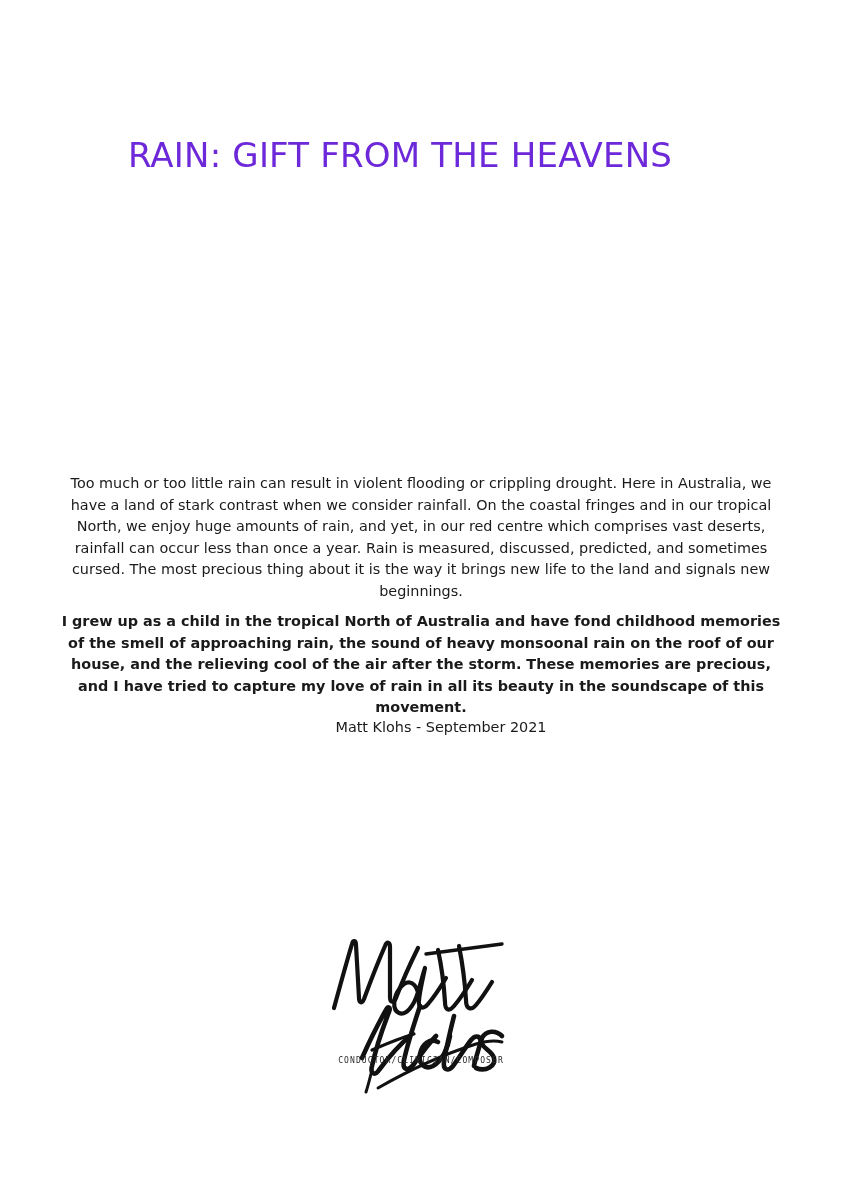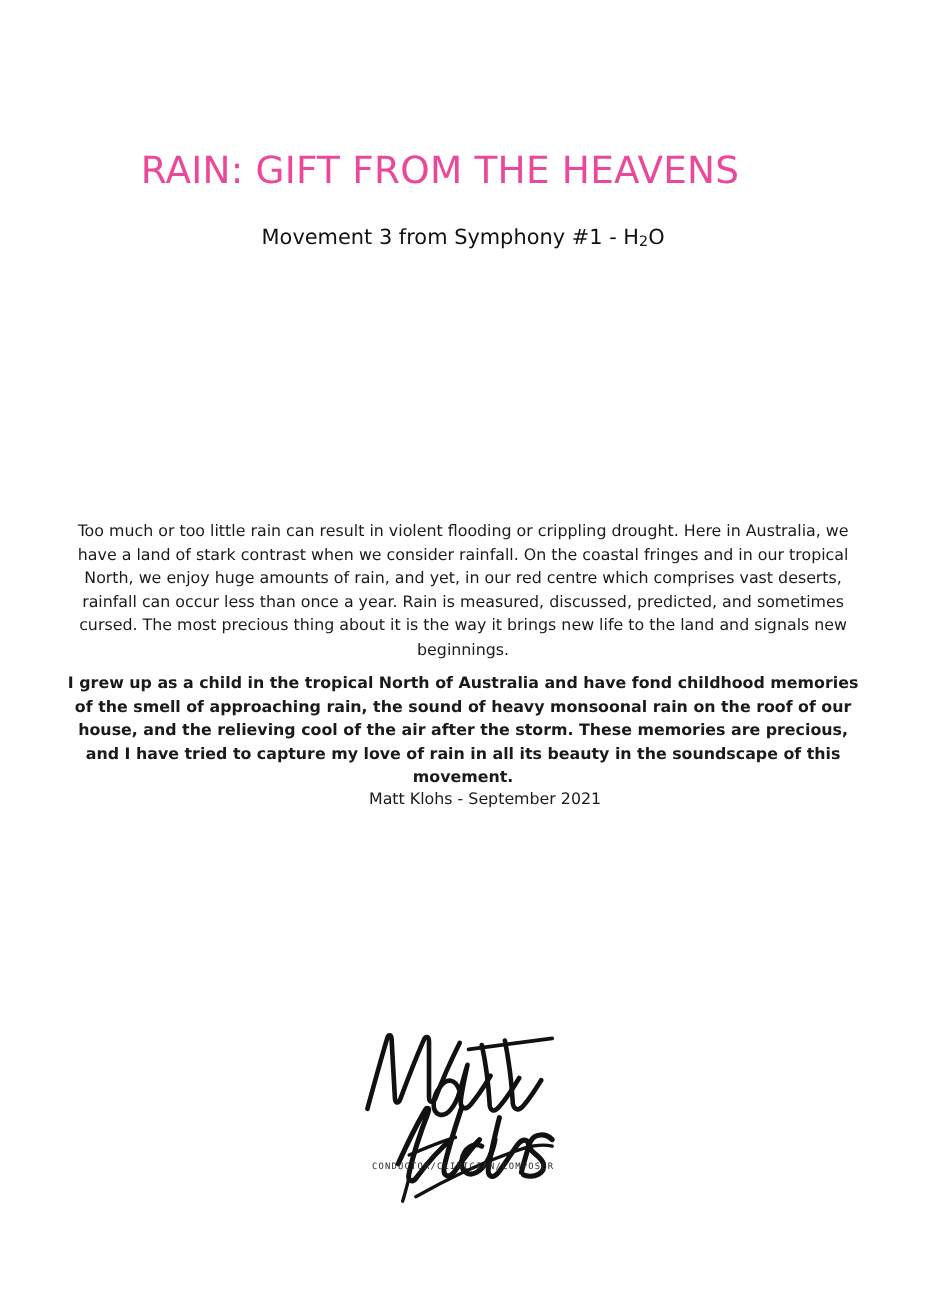--- a/index.html
+++ b/index.html
@@ -22,21 +22,21 @@
   }
   .title {
     position: absolute;
     top: 112px;
     left: 0;
     width: 800px;
     text-align: center;
     font-size: 34px;
     font-weight: 400;
     letter-spacing: 0.2px;
-    color: #ec4899;
+    color: #6d28d9;
     font-family: "DejaVu Sans", sans-serif;
   }
   .subtitle {
     position: absolute;
     top: 205px;
     left: 0;
     width: 842px;
     text-align: center;
     font-size: 19px;
     font-weight: 400;
@@ -92,23 +92,20 @@
     font-family: "DejaVu Sans Mono", monospace;
   }
 </style>
 </head>
 <body>
 
 <div class="page">
 
   <h1 class="title">RAIN: GIFT FROM THE HEAVENS</h1>
 
-  <div class="subtitle">
-    <span>Movement 3 from Symphony #1 - H</span><sub>2</sub><span>O</span>
-  </div>
 
   <p class="body-block" id="para-2">Too much or too little rain can result in violent flooding or crippling drought. Here in Australia, we have a land of stark contrast when we consider rainfall. On the coastal fringes and in our tropical North, we enjoy huge amounts of rain, and yet, in our red centre which comprises vast deserts, rainfall can occur less than once a year. Rain is measured, discussed, predicted, and sometimes cursed. The most precious thing about it is the way it brings new life to the land and signals new beginnings.</p>
   <p class="body-block" id="para-3">I grew up as a child in the tropical North of Australia and have fond childhood memories of the smell of approaching rain, the sound of heavy monsoonal rain on the roof of our house, and the relieving cool of the air after the storm. These memories are precious, and I have tried to capture my love of rain in all its beauty in the soundscape of this movement.</p>
 
   <div class="signoff">Matt Klohs - September 2021</div>
 
   <div class="logo-wrap">
     <svg class="logo-svg" width="190" height="175" viewBox="0 0 190 175" aria-hidden="true">
       <g fill="none" stroke="#111111" stroke-linecap="round" stroke-linejoin="round">
 

